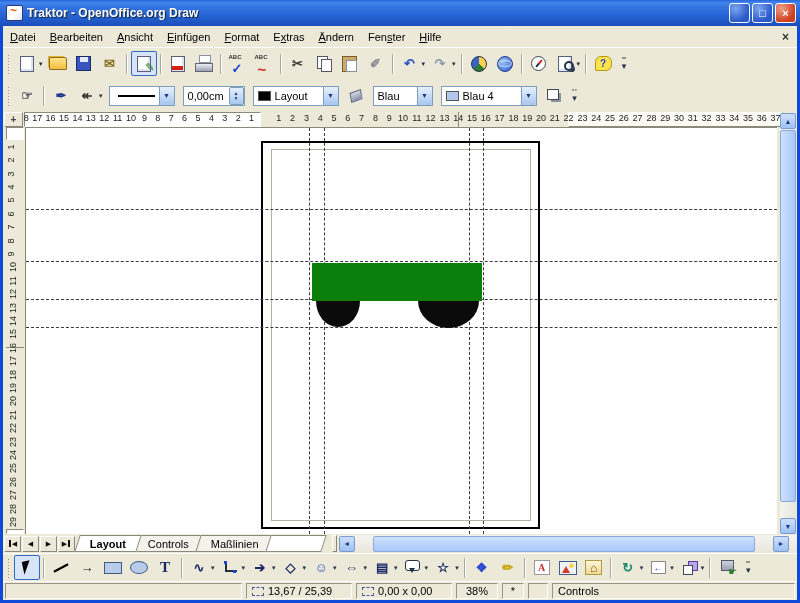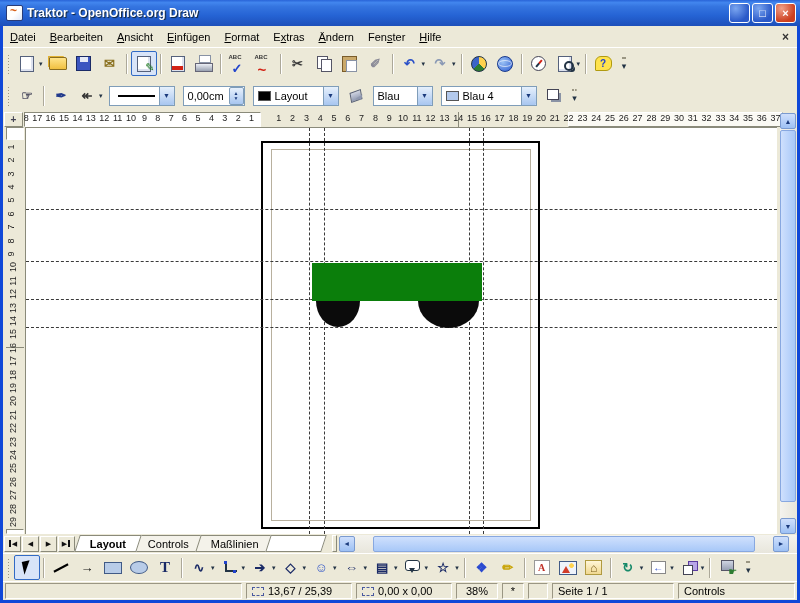--- a/index.html
+++ b/index.html
@@ -465,22 +465,19 @@
           <i class="stat-ico"></i>
           <span>0,00 x 0,00</span>
         </span>
       <span class="scell" style="width:42px;justify-content:center">
           <span>38%</span>
         </span>
       <span class="scell" style="width:22px;justify-content:center">
           <span>*</span>
         </span>
       <span class="scell" style="width:20px"></span>
-      <span class="scell" style="width:122px">
-          <span>Seite 1 / 1</span>
-        </span>
       <span class="scell" style="flex:1;margin-right:0">
           <span>Controls</span>
         </span>
     </div>
 
   </div>
 </div>
 
 </body></html>

